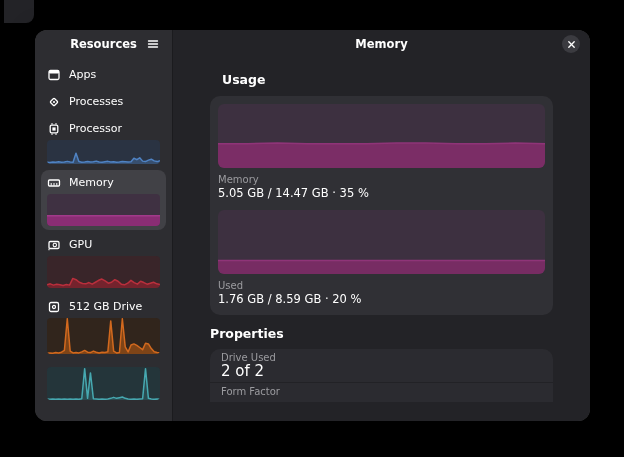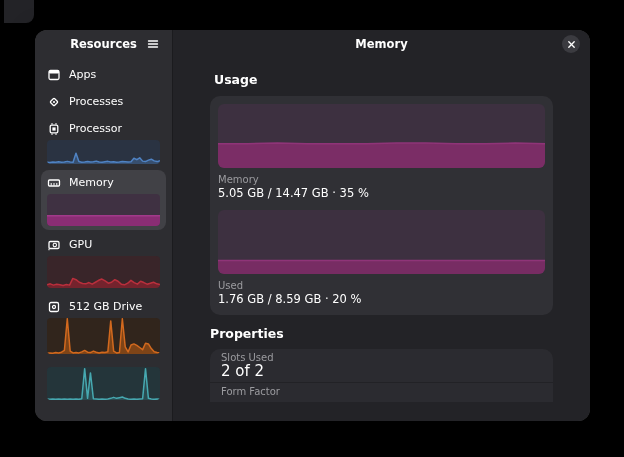--- a/index.html
+++ b/index.html
@@ -56,21 +56,21 @@
   .main { flex:1; display:flex; flex-direction:column; background:#232327; min-width:0; }
   .main-header { height:28px; position:relative; display:flex; align-items:center; justify-content:center; flex:none; }
   .main-title { font-size:11.5px; font-weight:700; color:#fff; }
   .close-btn {
     position:absolute; right:10px; top:5px; width:18px; height:18px; border-radius:50%;
     background:#3b3b40; border:none; cursor:pointer; color:#fff;
     display:flex; align-items:center; justify-content:center;
   }
   .content { flex:1; overflow:hidden; padding:10px 37px 0 37px; }
   .section-heading { font-size:12.5px; font-weight:700; color:#fff; }
-  .section-heading.first { margin:4px 0 9px 4px; }
+  .section-heading.first { margin:4px 0 9px 12px; }
   .section-heading.second { margin:11px 0 8px 0; }
   .usage-card { background:#303035; border-radius:10px; padding:8px; }
   .usage-row + .usage-row { margin-top:9px; }
   .graph { height:64px; border-radius:6px; overflow:hidden; }
   .graph-label { margin-top:6px; font-size:10px; color:#9b9b9f; line-height:12px; }
   .graph-value { font-size:11.5px; color:#ffffff; line-height:15px; }
   .props-card { background:#2b2b30; border-radius:10px 10px 0 0; overflow:hidden; }
   .prop-row { padding:3px 11px 4px 11px; }
   .prop-row + .prop-row { border-top:1px solid #222226; }
   .prop-label { font-size:10px; color:#9b9b9f; line-height:12px; }
@@ -244,21 +244,21 @@
             </div>
           <div class="graph-label">Used</div>
           <div class="graph-value">1.76 GB / 8.59 GB · 20 %</div>
         </div>
       </div>
 
       <h2 class="section-heading second">Properties</h2>
 
       <div class="props-card">
         <div class="prop-row">
-          <div class="prop-label">Slots Used</div>
+          <div class="prop-label">Drive Used</div>
           <div class="prop-value">2 of 2</div>
         </div>
         <div class="prop-row">
           <div class="prop-label">Form Factor</div>
 
         </div>
       </div>
 
     </div>
   </main>

